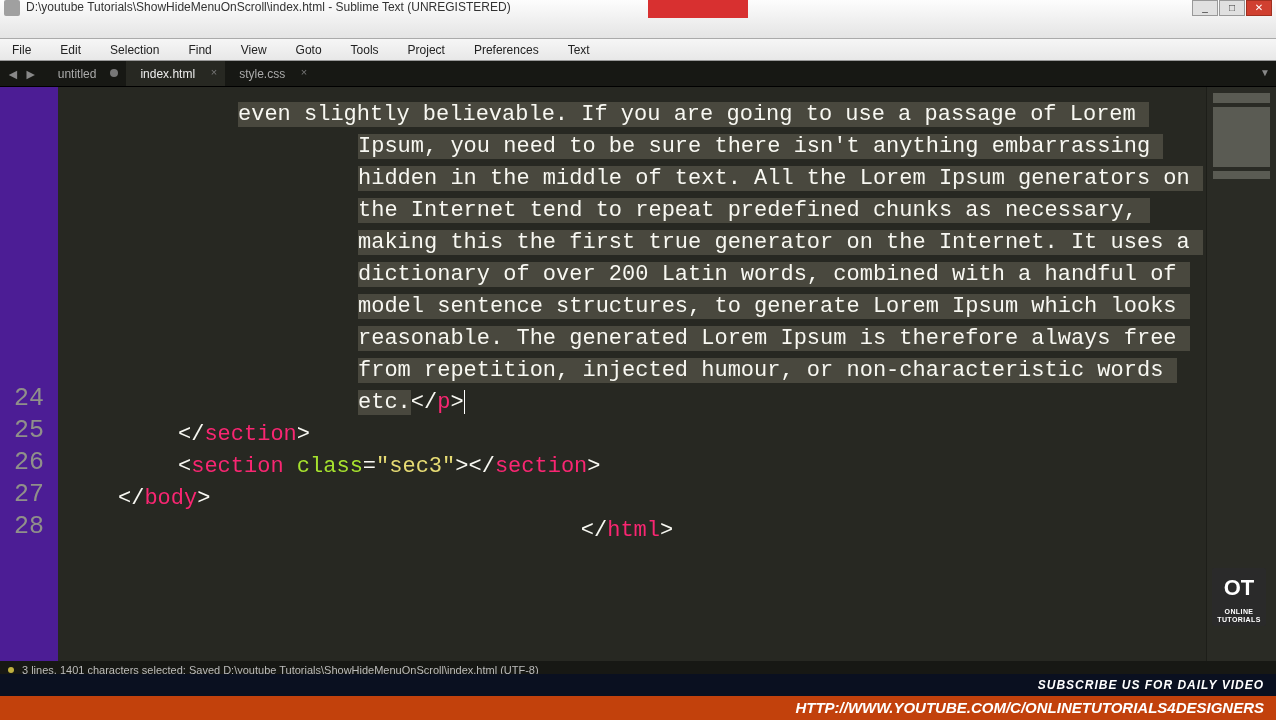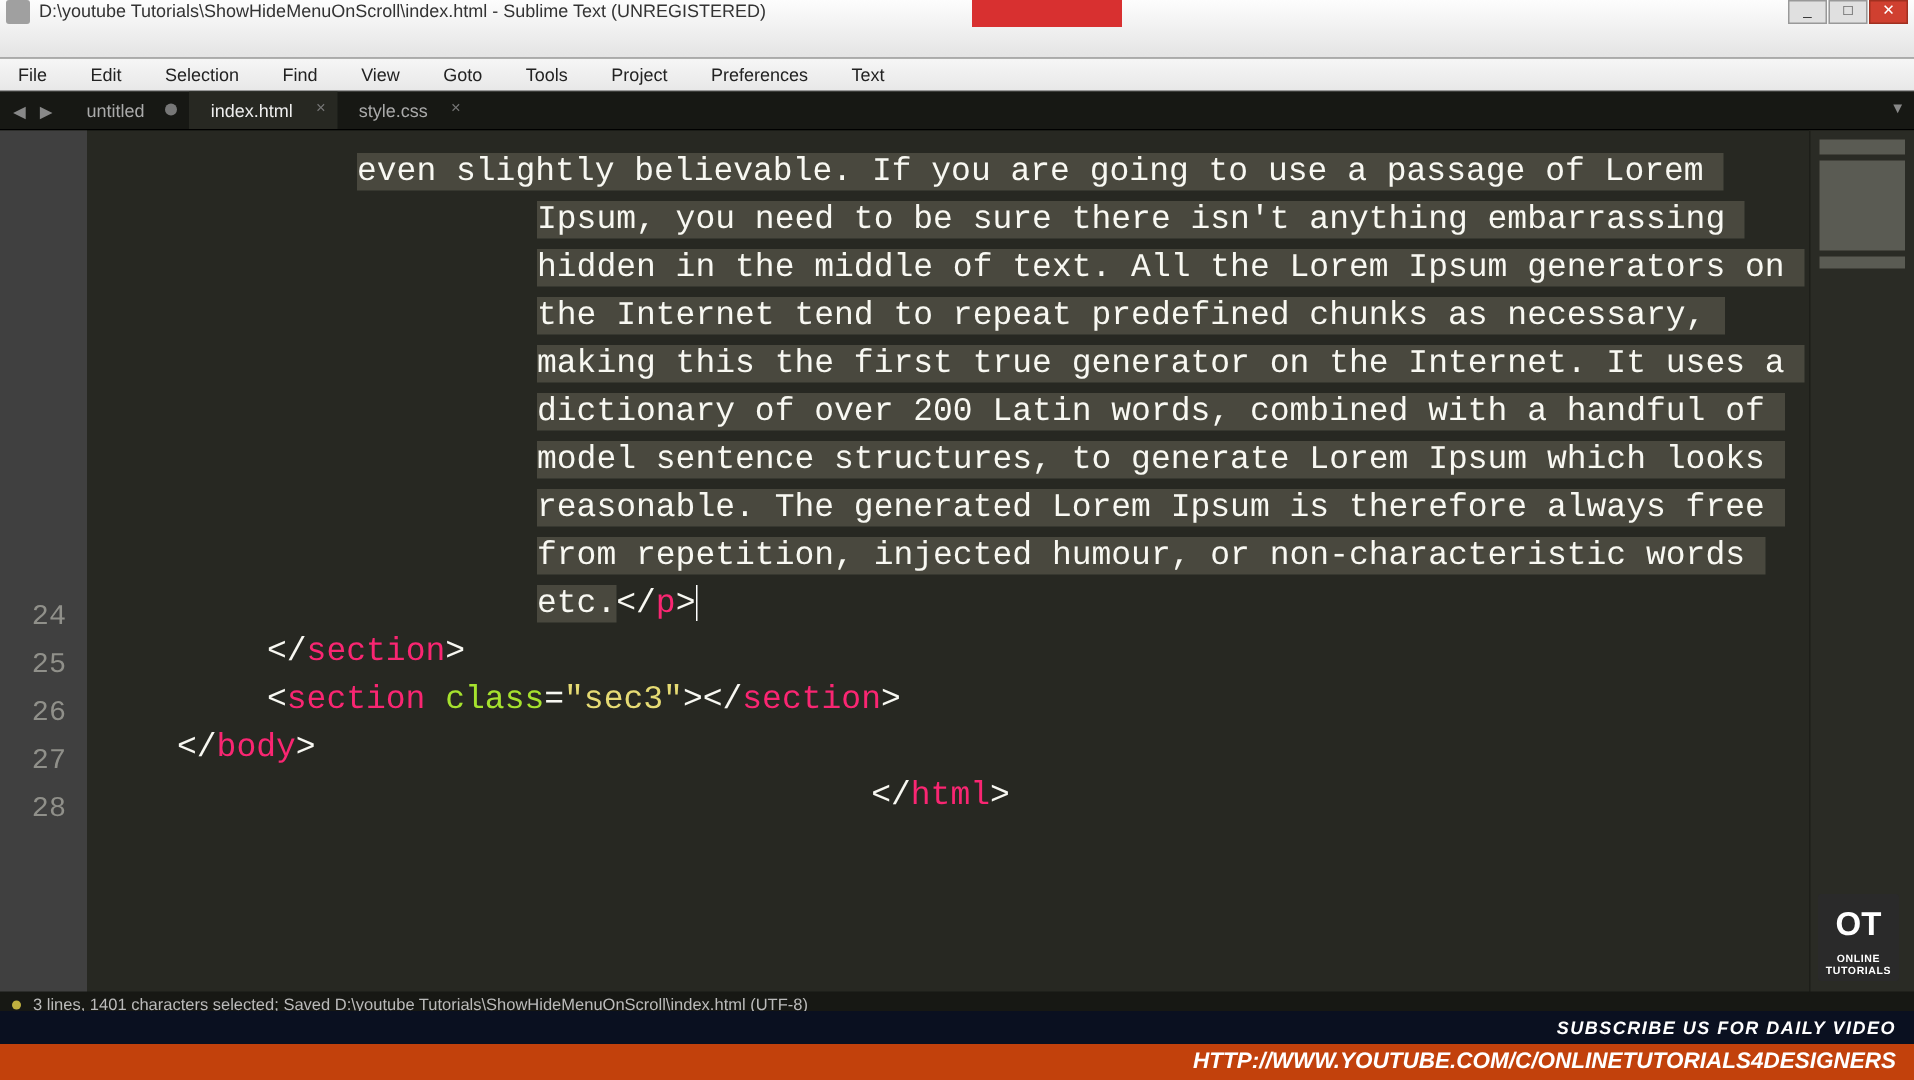--- a/index.html
+++ b/index.html
@@ -70,26 +70,26 @@
 .tab .dirty { position: absolute; right: 8px; top: 8px; width: 8px; height: 8px; border-radius: 50%; background: #777; }
 .tabbar .overflow { position: absolute; right: 6px; top: 6px; color: #888; font-size: 10px; }
 .editor {
   display: flex;
   height: 590px;
   background: #272822;
   position: relative;
 }
 .gutter {
   width: 58px;
-  background: #404040;
+  background: #4c1d95;
   color: #90908a;
   font-family: Consolas, "Courier New", monospace;
-  font-size: 19px;
-  text-align: right;
-  padding-top: 12px;
+  font-size: 25px;
+  text-align: right;
+  padding-top: 0;
 }
 .gutter .ln { height: 32px; line-height: 32px; padding-right: 14px; }
 .gutter .pad { height: 296px; }
 .codearea {
   flex: 1;
   font-family: Consolas, "Courier New", monospace;
   font-size: 22px;
   line-height: 32px;
   color: #f8f8f2;
   white-space: pre-wrap;
@@ -159,21 +159,21 @@
   color: #fff;
   font-weight: 700;
   font-size: 15px;
   text-align: right;
   padding-right: 12px;
   line-height: 24px;
   font-style: italic;
 }
 .ot-logo {
   position: absolute;
-  right: 10px; top: 596px;
+  right: 10px; top: 568px;
   width: 54px; height: 58px;
   background: #2a2a2a;
   color: #fff;
   font-size: 22px;
   font-weight: 800;
   text-align: center;
   line-height: 40px;
   border-radius: 2px;
 }
 .ot-logo .sub { font-size: 7px; line-height: 8px; display: block; letter-spacing: 0.4px; }

